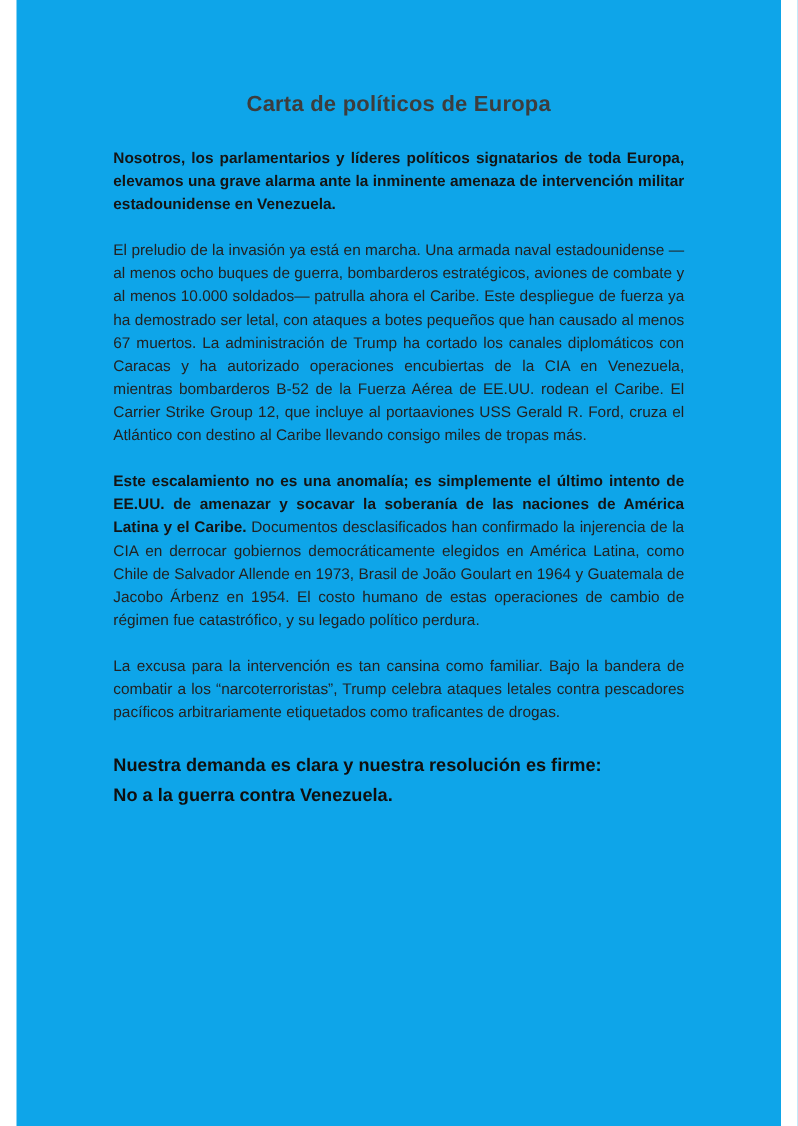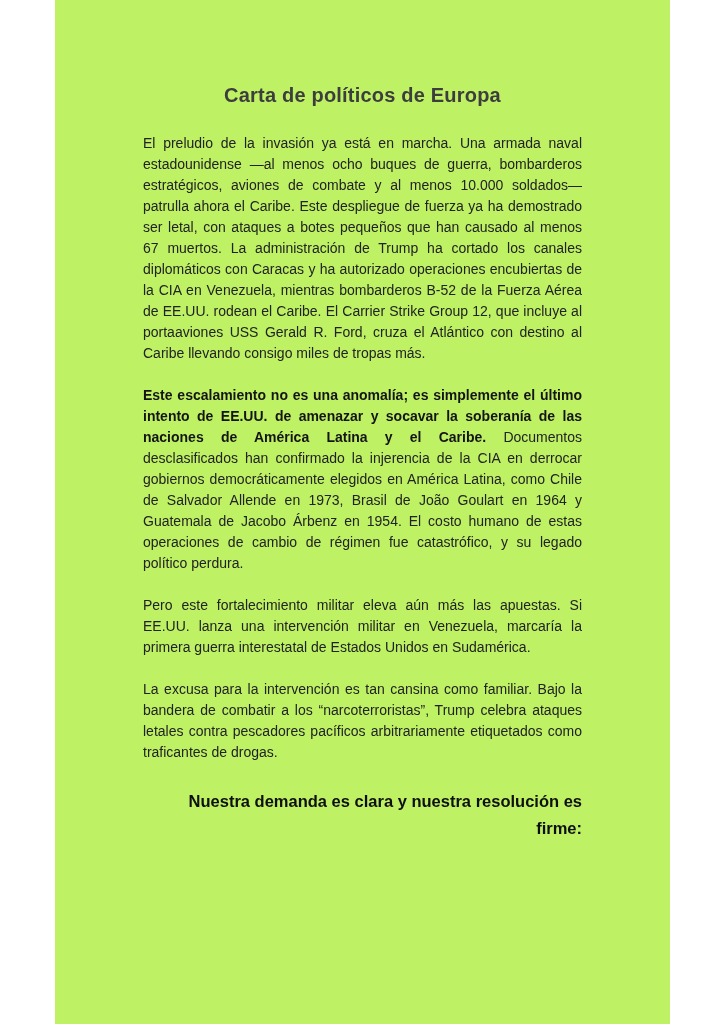--- a/index.html
+++ b/index.html
@@ -2,24 +2,24 @@
 <html lang="es"><head>
 <meta charset="utf-8">
 <style>
   html, body {
     margin: 0;
     padding: 0;
     background: #ffffff;
   }
   .page {
     position: relative;
-    width: 615px;
+    width: 695px;
     height: 1024px;
     margin: 0 auto;
-    background: #bef264;
+    background: #0ea5e9;
     box-sizing: border-box;
     padding: 84px 88px 0 88px;
     font-family: "Liberation Sans", "DejaVu Sans", sans-serif;
     color: #1e1e1e;
     overflow: hidden;
   }
   .title {
     margin: 0 0 26px 0;
     text-align: center;
     font-size: 20px;
@@ -33,45 +33,46 @@
     line-height: 21px;
     text-align: justify;
     color: #222222;
   }
   .para .lead {
     font-weight: 700;
     color: #141414;
   }
   .closing {
     margin-top: 25px;
-    text-align: right;
+    text-align: left;
     font-weight: 700;
     color: #0f0f0f;
   }
   .closing p {
     margin: 0;
     font-size: 16.5px;
     line-height: 27px;
   }
 </style>
 </head>
 <body>
 
 <div class="page">
 
   <h1 class="title">Carta de políticos de Europa</h1>
 
+  <p class="para"><span class="lead">Nosotros, los parlamentarios y líderes políticos signatarios de toda Europa, elevamos una grave alarma ante la inminente amenaza de intervención militar estadounidense en Venezuela.</span><span></span></p>
 
   <p class="para"><span class="lead"></span><span>El preludio de la invasión ya está en marcha. Una armada naval estadounidense —al menos ocho buques de guerra, bombarderos estratégicos, aviones de combate y al menos 10.000 soldados— patrulla ahora el Caribe. Este despliegue de fuerza ya ha demostrado ser letal, con ataques a botes pequeños que han causado al menos 67 muertos. La administración de Trump ha cortado los canales diplomáticos con Caracas y ha autorizado operaciones encubiertas de la CIA en Venezuela, mientras bombarderos B-52 de la Fuerza Aérea de EE.UU. rodean el Caribe. El Carrier Strike Group 12, que incluye al portaaviones USS Gerald R. Ford, cruza el Atlántico con destino al Caribe llevando consigo miles de tropas más.</span></p>
 
   <p class="para"><span class="lead">Este escalamiento no es una anomalía; es simplemente el último intento de EE.UU. de amenazar y socavar la soberanía de las naciones de América Latina y el Caribe.</span><span> Documentos desclasificados han confirmado la injerencia de la CIA en derrocar gobiernos democráticamente elegidos en América Latina, como Chile de Salvador Allende en 1973, Brasil de João Goulart en 1964 y Guatemala de Jacobo Árbenz en 1954. El costo humano de estas operaciones de cambio de régimen fue catastrófico, y su legado político perdura.</span></p>
 
-  <p class="para"><span class="lead"></span><span>Pero este fortalecimiento militar eleva aún más las apuestas. Si EE.UU. lanza una intervención militar en Venezuela, marcaría la primera guerra interestatal de Estados Unidos en Sudamérica.</span></p>
 
   <p class="para"><span class="lead"></span><span>La excusa para la intervención es tan cansina como familiar. Bajo la bandera de combatir a los “narcoterroristas”, Trump celebra ataques letales contra pescadores pacíficos arbitrariamente etiquetados como traficantes de drogas.</span></p>
 
 
 
   <div class="closing">
     <p>Nuestra demanda es clara y nuestra resolución es firme:</p>
+    <p>No a la guerra contra Venezuela.</p>
   </div>
 
 </div>
 
 </body></html>

